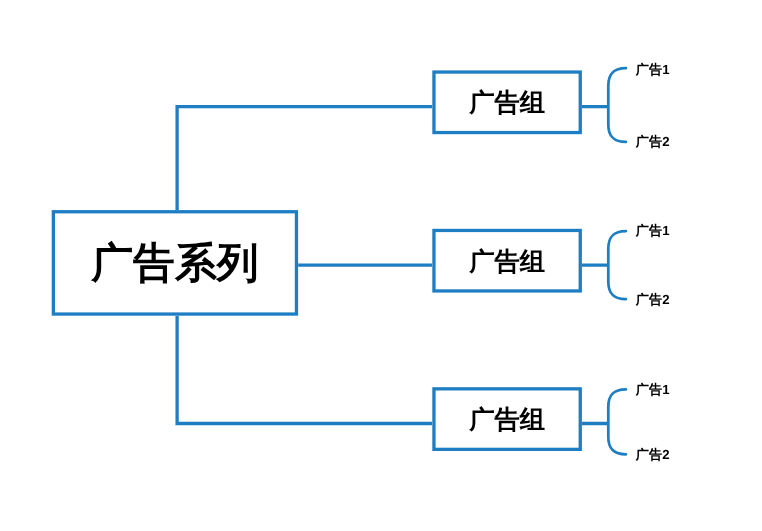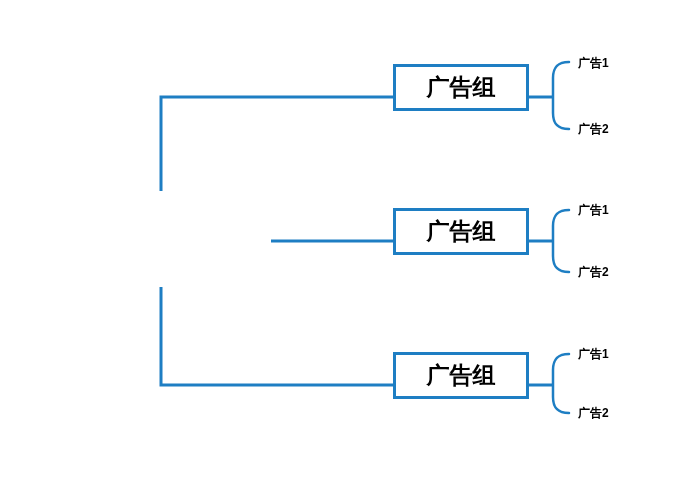--- a/index.html
+++ b/index.html
@@ -50,21 +50,21 @@
   }
   .root-box .node-label {
     font-size: 38px;
     font-weight: bold;
     color: var(--text);
     letter-spacing: 0px;
     white-space: nowrap;
   }
   .group-box {
     left: 393px;
-    width: 136px; height: 47px;
+    width: 136px; height: 58px;
   }
   .group-box .node-label {
     font-size: 23px;
     font-weight: bold;
     color: var(--text);
     white-space: nowrap;
   }
   .group-1 { top: 64px; }
   .group-2 { top: 208px; }
   .group-3 { top: 352px; }
@@ -100,20 +100,23 @@
 
     <path class="connector" d="M529 97 L553 97"></path>
     <path class="connector" d="M529 241 L553 241"></path>
     <path class="connector" d="M529 385 L553 385"></path>
 
     <path class="brace" d="M569 62 C556 62 553 69 553 78 L553 113 C553 122 556 129 569 129"></path>
     <path class="brace" d="M569 210 C556 210 553 217 553 226 L553 256 C553 265 556 272 569 272"></path>
     <path class="brace" d="M569 354 C556 354 553 361 553 370 L553 397 C553 406 556 413 569 413"></path>
   </svg>
 
+  <div class="node-box root-box">
+    <span class="node-label">广告系列</span>
+  </div>
 
   <div class="node-box group-box group-1">
     <span class="node-label">广告组</span>
   </div>
   <div class="node-box group-box group-2">
     <span class="node-label">广告组</span>
   </div>
   <div class="node-box group-box group-3">
     <span class="node-label">广告组</span>
   </div>

